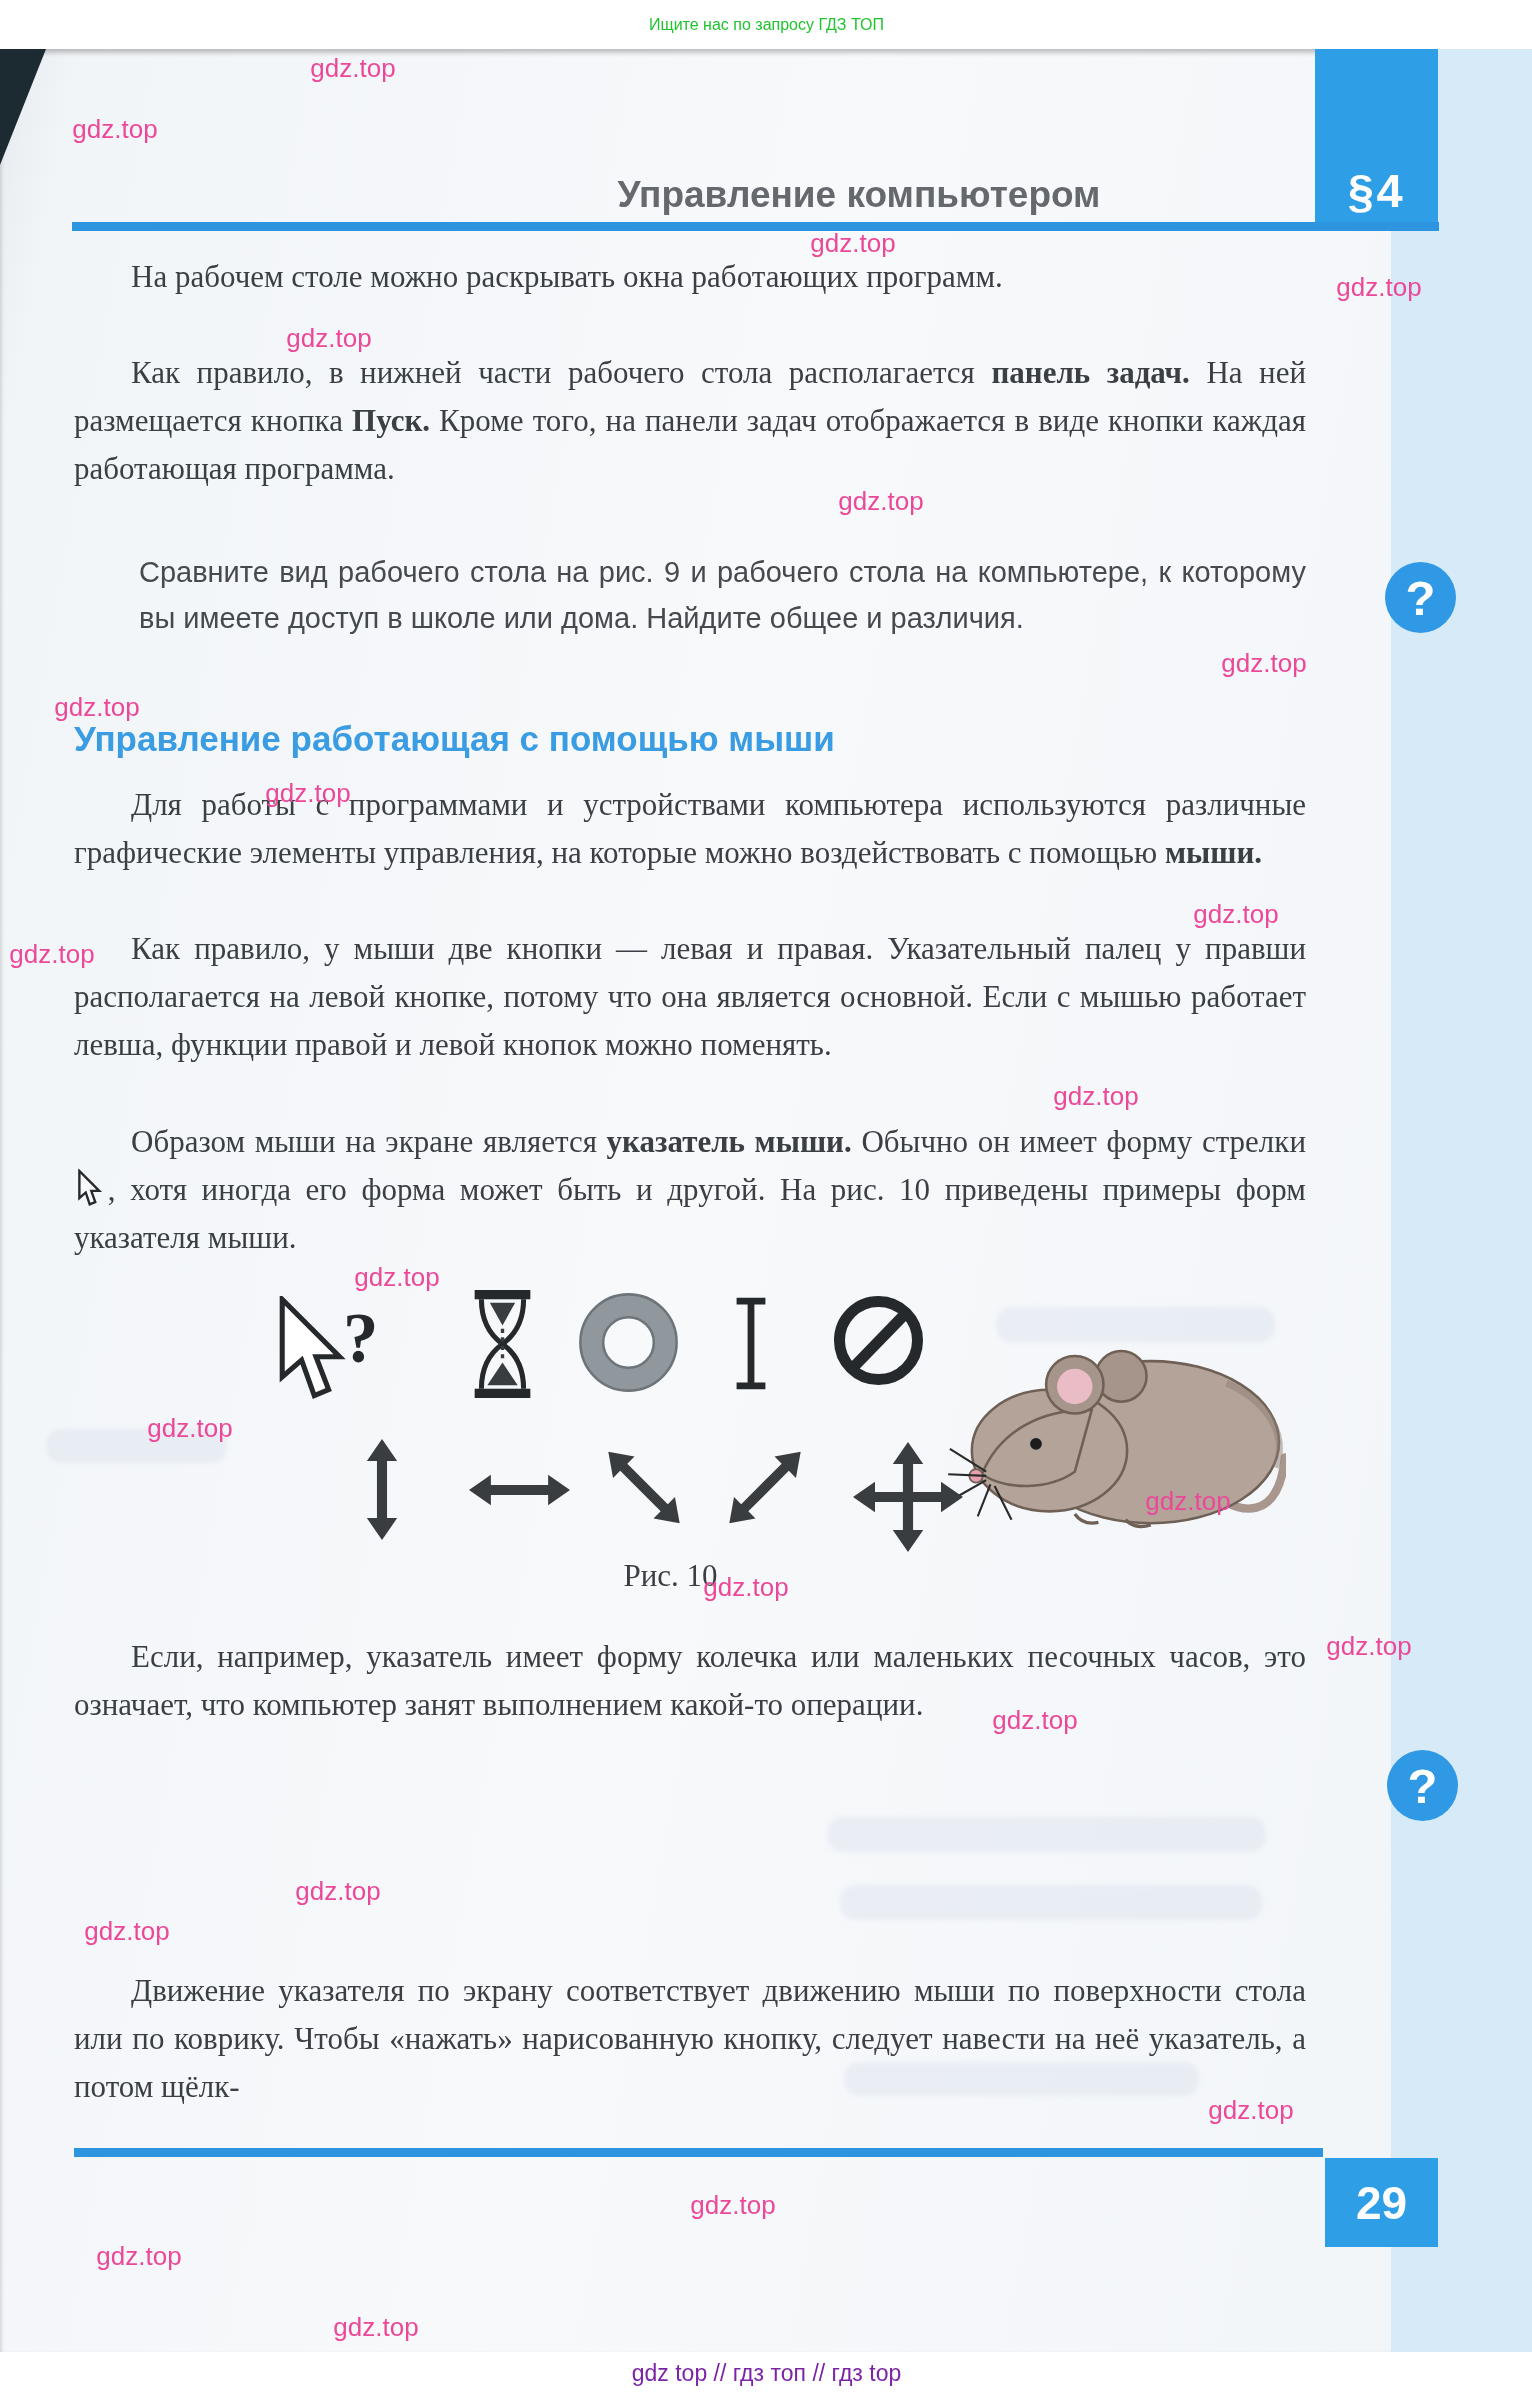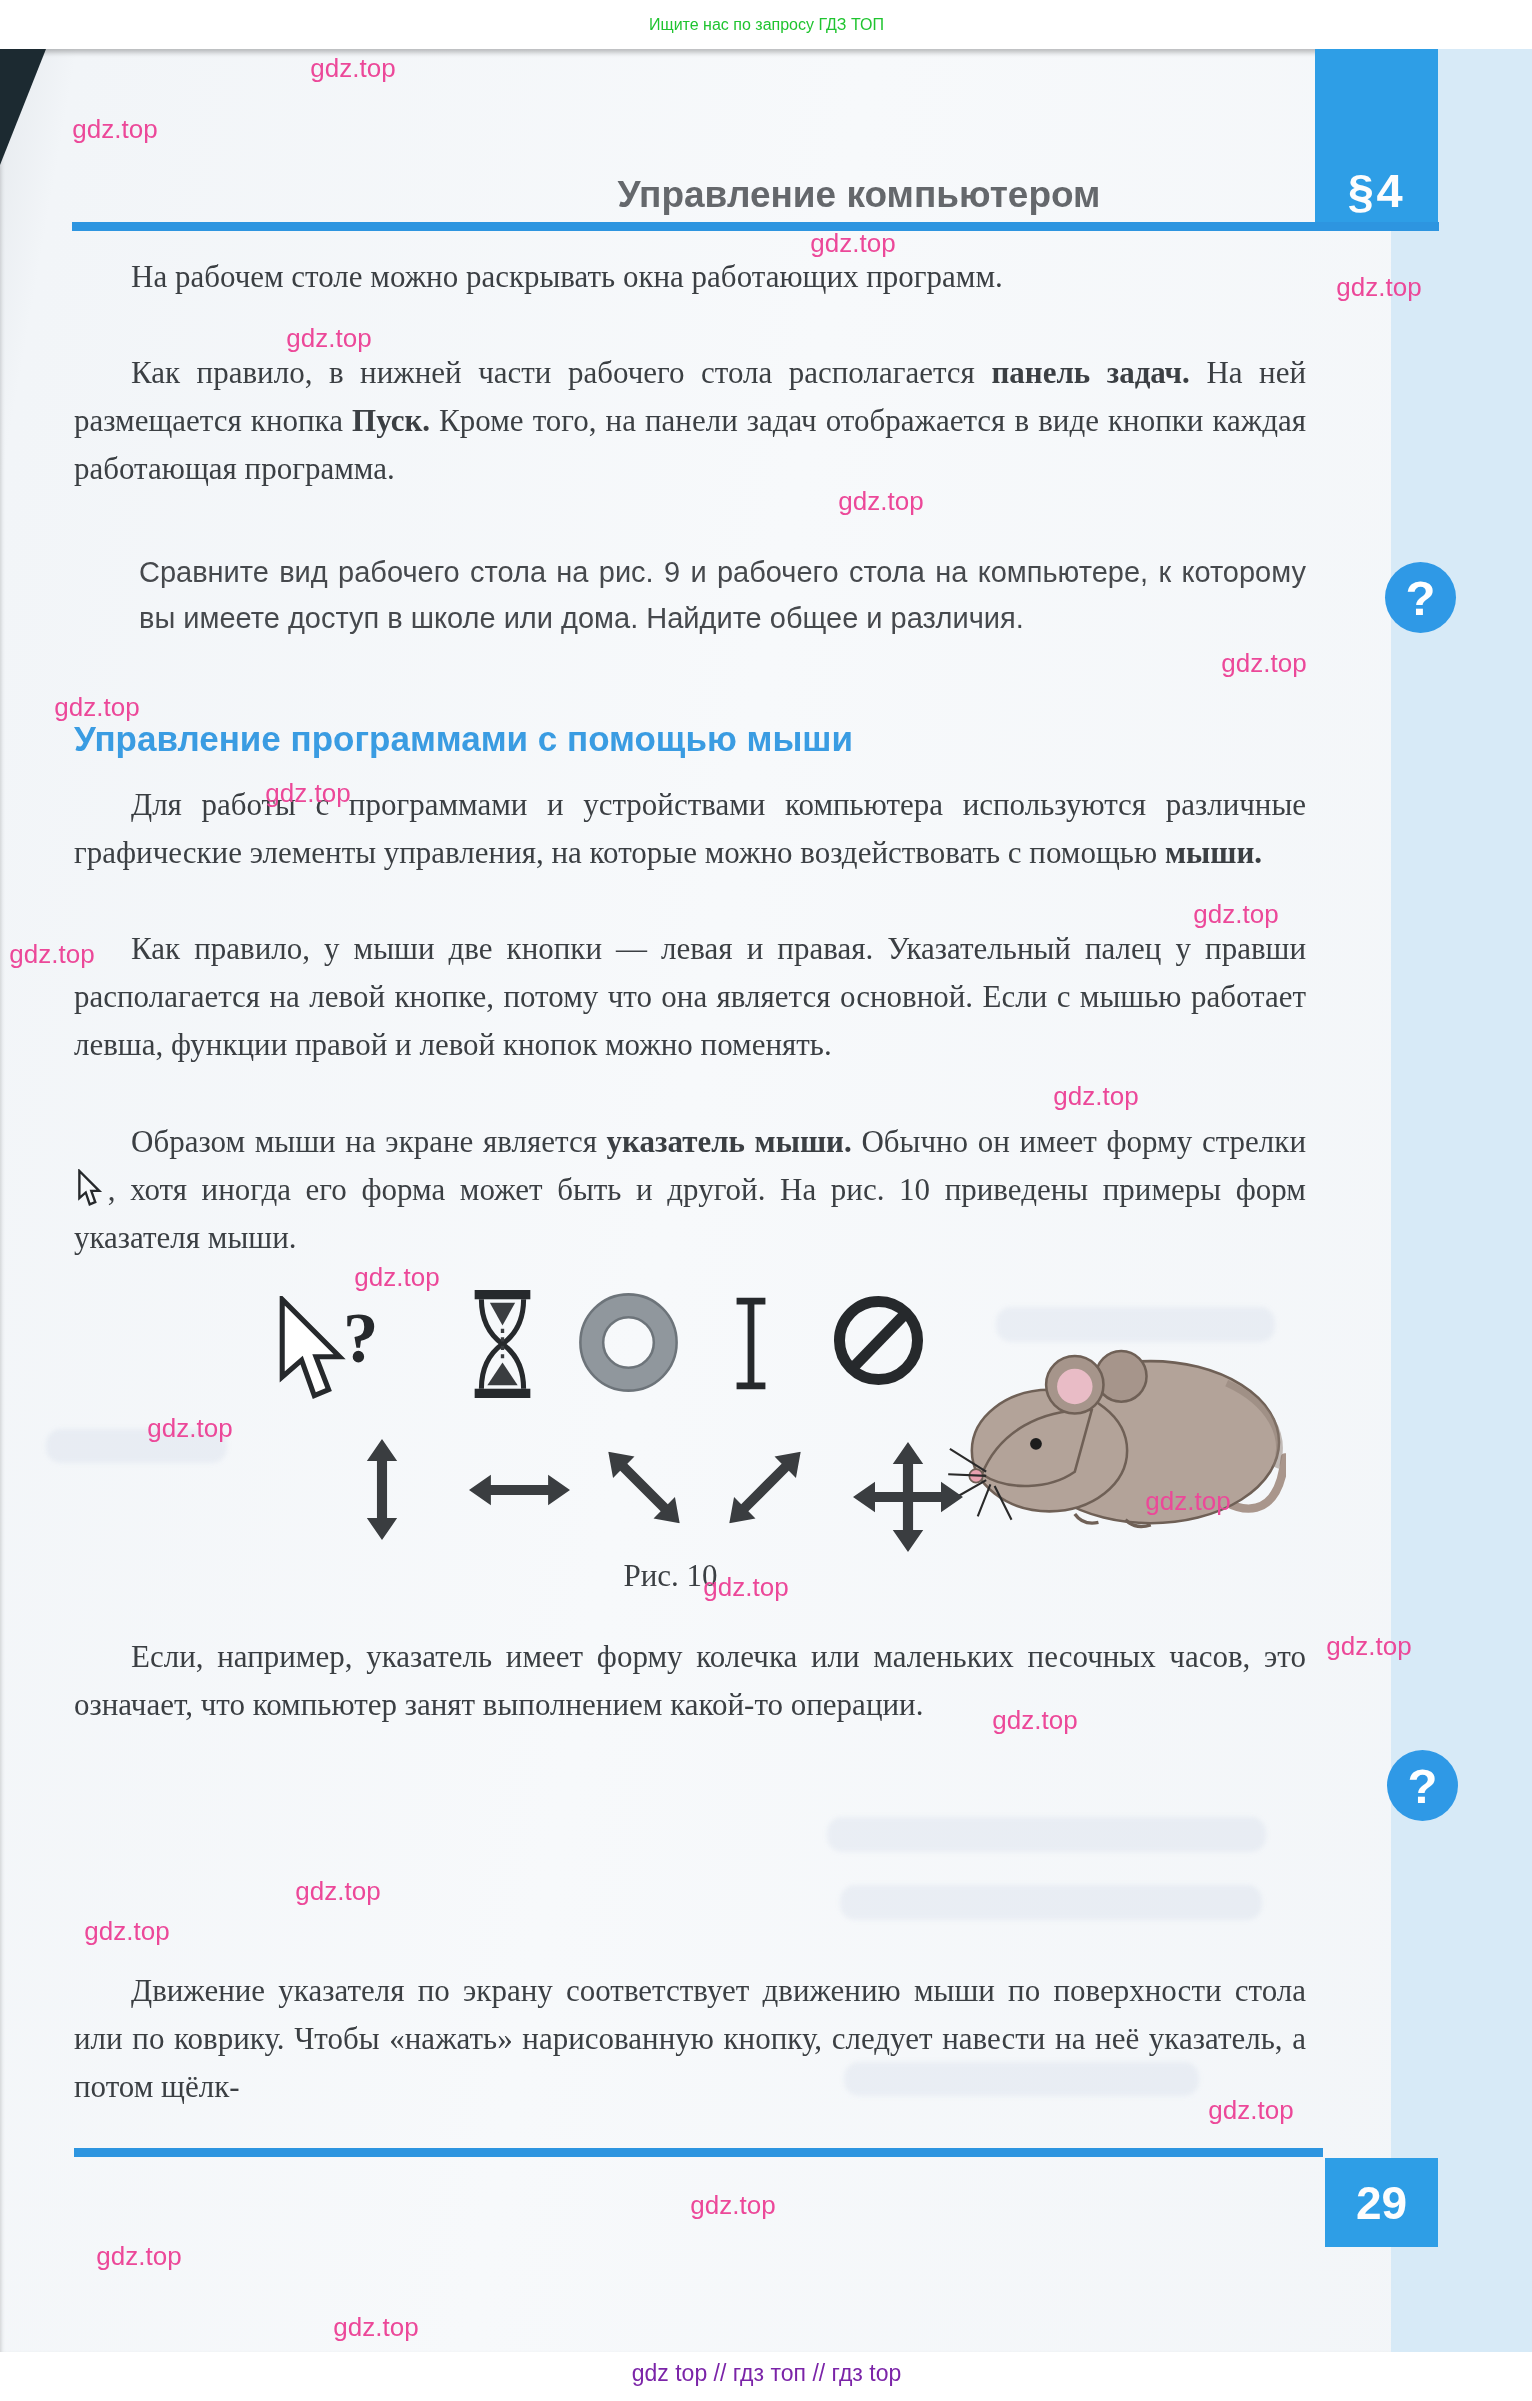--- a/index.html
+++ b/index.html
@@ -98,21 +98,21 @@
     <div class="rule rule-top"></div>
 
     <div class="para" id="p1"><span class="indent"></span><span>На рабочем столе можно раскрывать окна работающих программ.</span></div>
     <div class="para" id="p2"><span class="indent"></span><span>Как правило, в нижней части рабочего стола располагается </span><b>панель задач.</b><span> На ней размещается кнопка </span><b>Пуск.</b><span> Кроме того, на панели задач отображается в виде кнопки каждая работающая программа.</span></div>
     <div class="task" id="task1"><span>Сравните вид рабочего стола на рис. 9 и рабочего стола на компьютере, к которому вы имеете доступ в школе или дома. Найдите общее и различия.</span></div>
 
     <div class="q-circle" id="q1">
         <span>?</span>
       </div>
 
-    <div class="section-heading">Управление программами с помощью мыши</div>
+    <div class="section-heading">Управление работающая с помощью мыши</div>
 
     <div class="para" id="p4"><span class="indent"></span><span>Для работы с программами и устройствами компьютера используются различные графические элементы управления, на которые можно воздействовать с помощью </span><b>мыши.</b></div>
     <div class="para" id="p5"><span class="indent"></span><span>Как правило, у мыши две кнопки — левая и правая. Указательный палец у правши располагается на левой кнопке, потому что она является основной. Если с мышью работает левша, функции правой и левой кнопок можно поменять.</span></div>
     <div class="para" id="p6"><span class="indent"></span><span>Образом мыши на экране является </span><b>указатель мыши.</b><span> Обычно он имеет форму стрелки </span><svg class="inline-cursor" viewBox="0 0 34 48">
       <polygon points="3,2 3,36 11,29 16,44 23,41 18,27 28,27" fill="#f7f9fb" stroke="#26292c" stroke-width="3"></polygon>
     </svg><span>, хотя иногда его форма может быть и другой. На рис. 10 приведены примеры форм указателя мыши.</span></div>
 
     <div class="figure">
 
       <svg class="fig-item" style="left:203px;top:12.7px" width="110" height="108" viewBox="0 0 130 128">

